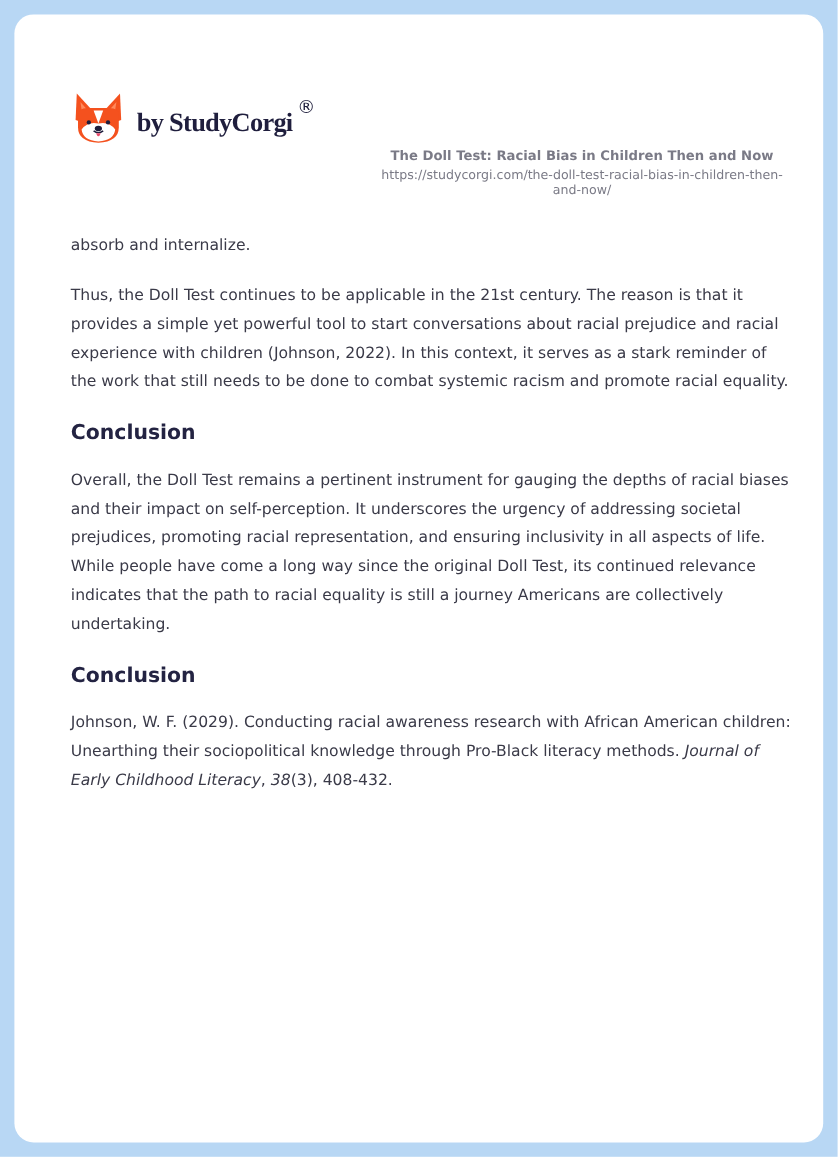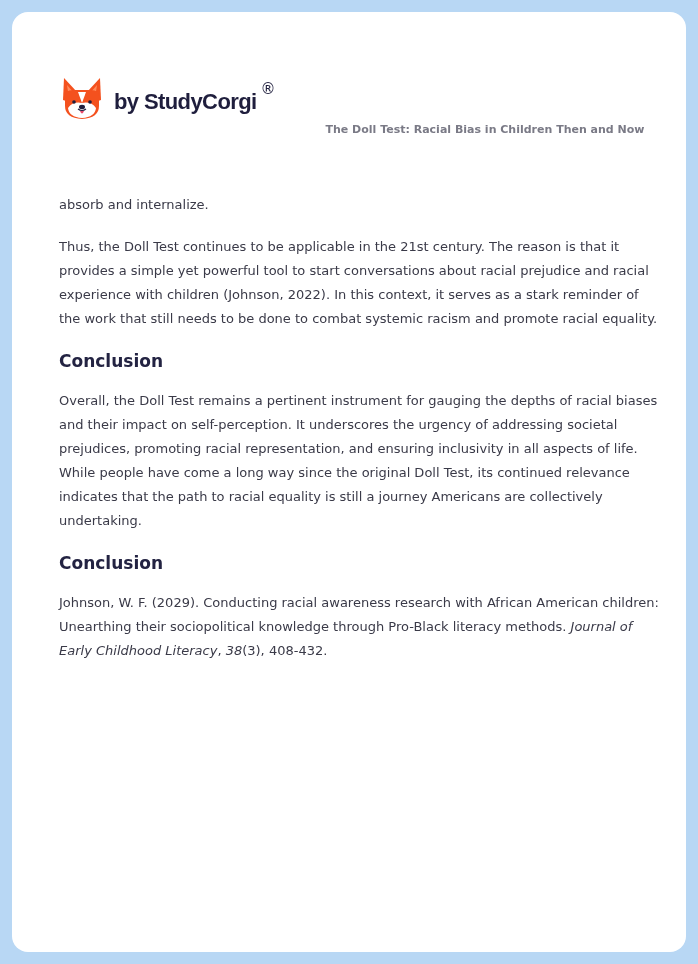--- a/index.html
+++ b/index.html
@@ -12,21 +12,21 @@
     .card {
       position: absolute; left: 12px; top: 12px;
       width: 674px; height: 940px;
       background: #ffffff; border-radius: 16px;
     }
     .header { position: absolute; left: 0; top: 0; width: 100%; height: 140px; }
     .logo { position: absolute; left: 49px; top: 64px; display: flex; align-items: center; }
     .logo-icon { width: 42px; height: 46px; }
     .logo-text {
       margin-left: 11px; margin-top: 6px;
-      font-family: Liberation Sans, sans-serif; font-weight: bold;
+      font-family: Liberation Serif, serif; font-weight: bold;
       font-size: 22px; color: #1f1e3d; letter-spacing: -0.6px; text-align: center;
     }
     .logo-reg {
       font-family: "DejaVu Sans", sans-serif; font-size: 15px; color: #1f1e3d;
       position: relative; top: -10px; margin-left: 4px;
     }
     .doc-meta { position: absolute; right: 31px; top: 68px; text-align: center; width: 340px; margin-top: 43px; }
     .doc-title {
       font-family: "DejaVu Sans", sans-serif; font-weight: bold;
       font-size: 11px; color: #7a7a86; line-height: 14px;
@@ -72,20 +72,21 @@
         <ellipse cx="21" cy="31" rx="3" ry="2.2" fill="#1f1e3d"></ellipse>
 
         <path d="M17 33 Q21 36 25 33" stroke="#1f1e3d" stroke-width="1.2" fill="none"></path>
         <path d="M19 35 Q21 40 23 35 Z" fill="#e84a6b"></path>
       </svg>
       <span class="logo-text">by StudyCorgi</span>
       <span class="logo-reg">®</span>
     </div>
     <div class="doc-meta">
       <div class="doc-title">The Doll Test: Racial Bias in Children Then and Now</div>
+      <div class="doc-url">https://studycorgi.com/the-doll-test-racial-bias-in-children-then-and-now/</div>
     </div>
   </div>
 
   <div class="content">
     <p>absorb and internalize.</p>
     <p>Thus, the Doll Test continues to be applicable in the 21st century. The reason is that it provides a simple yet powerful tool to start conversations about racial prejudice and racial experience with children (Johnson, 2022). In this context, it serves as a stark reminder of the work that still needs to be done to combat systemic racism and promote racial equality.</p>
     <h2>Conclusion</h2>
     <p>Overall, the Doll Test remains a pertinent instrument for gauging the depths of racial biases and their impact on self-perception. It underscores the urgency of addressing societal prejudices, promoting racial representation, and ensuring inclusivity in all aspects of life. While people have come a long way since the original Doll Test, its continued relevance indicates that the path to racial equality is still a journey Americans are collectively undertaking.</p>
     <h2>Conclusion</h2>
     <p><span>Johnson, W. F. (2029). Conducting racial awareness research with African American children: Unearthing their sociopolitical knowledge through Pro-Black literacy methods. </span><em>Journal of Early Childhood Literacy</em><span>, </span><em>38</em><span>(3), 408-432.</span></p>

